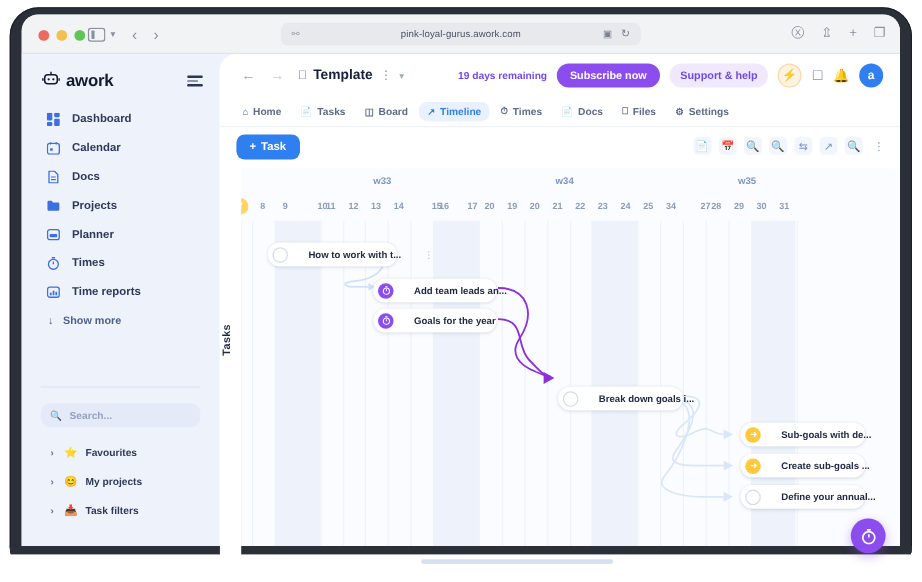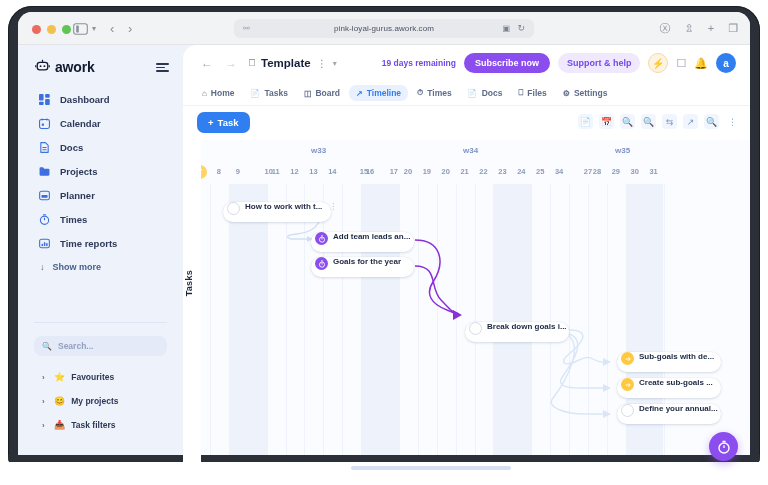--- a/index.html
+++ b/index.html
@@ -243,22 +243,22 @@
   }
 
   .grid { position: absolute; left: 0; top: 44px; width: 549px; height: 289px; }
   .gcol { position: absolute; top: 0; height: 289px; width: 18.9px; border-left: 1px solid #eef2fa; }
   .gcol.we { background: #eef3fb; }
   .today-line { position: absolute; top: 0; width: 1.5px; height: 289px; background: #ffcf57; }
 
   
   .card {
     position: absolute; height: 20px; background: #fff;
-    border-radius: 10px; display: flex; align-items: flex-start;
-    padding: 0 9px 0 4px; gap: 5px; cursor: pointer;
+    border-radius: 10px; display: flex; align-items: center;
+    padding: 0 9px 0 4px; gap: 17px; cursor: pointer;
     box-shadow: 0 1px 3px rgba(40,60,110,.16), 0 0 0 .5px rgba(40,60,110,.04);
     z-index: 4; white-space: nowrap;
   }
   .card .c-lbl { font-size: 8px; font-weight: 700; color: #1d2742; }
   .st {
     width: 13px; height: 13px; border-radius: 50%; flex: 0 0 13px;
     display: flex; align-items: center; justify-content: center;
     font-size: 7px; color: #fff;
   }
   .st.open { background: #fff; border: 1.3px solid #d3dbeb; }

